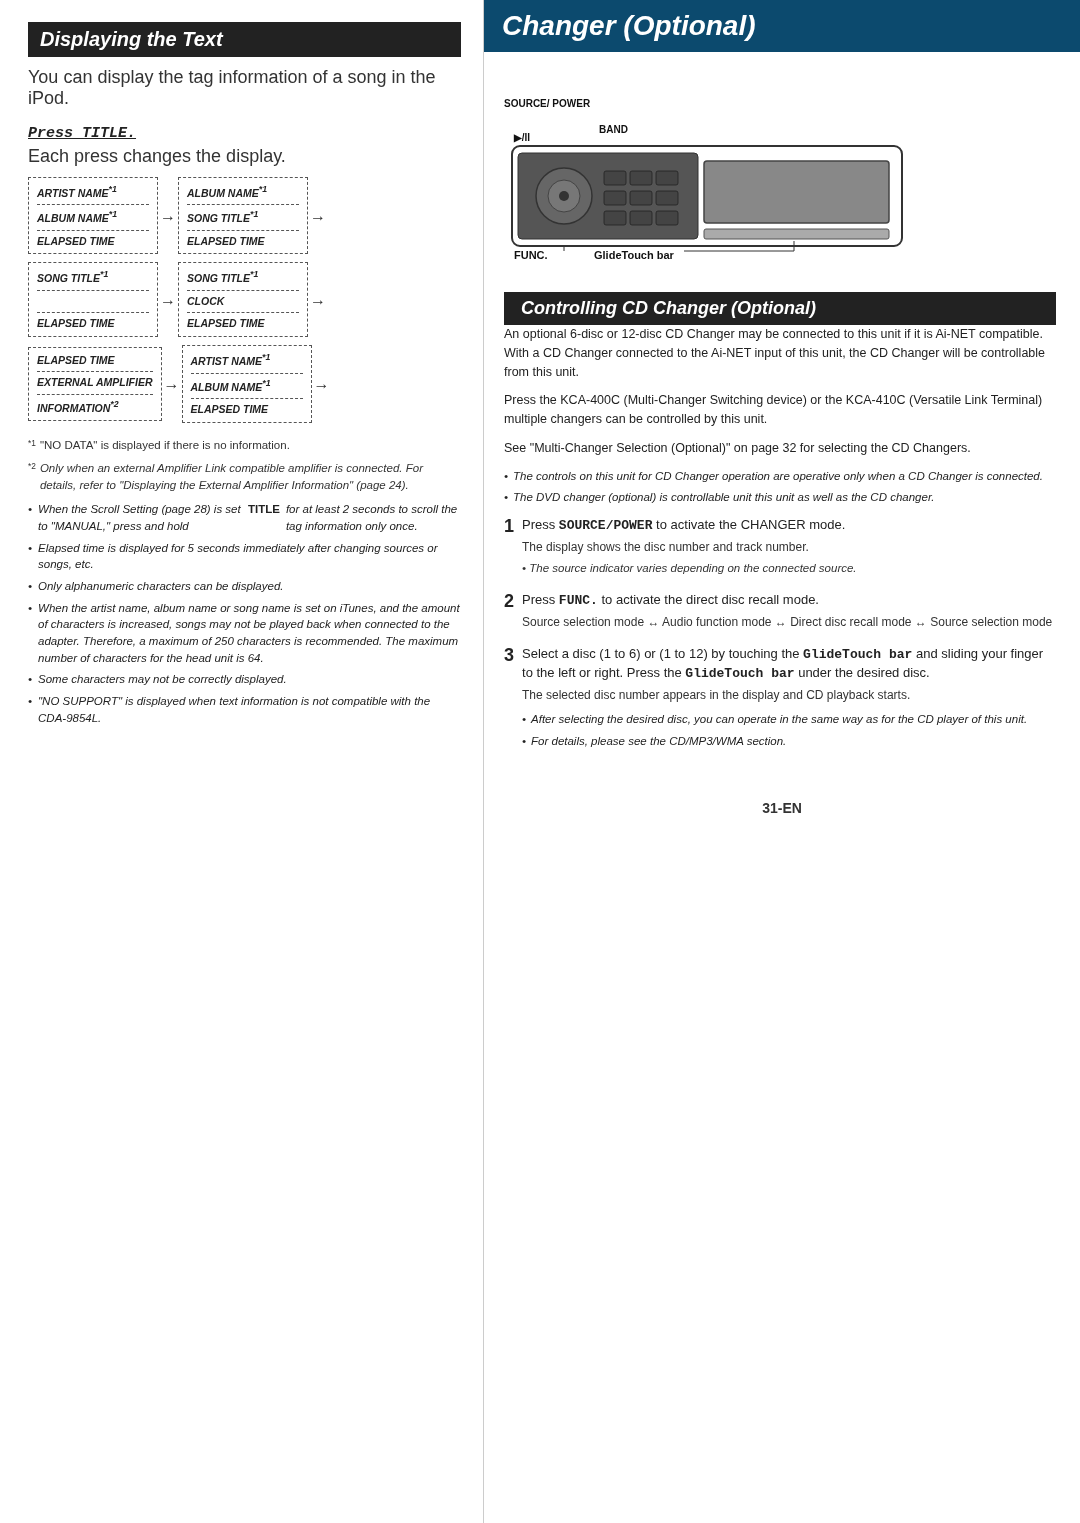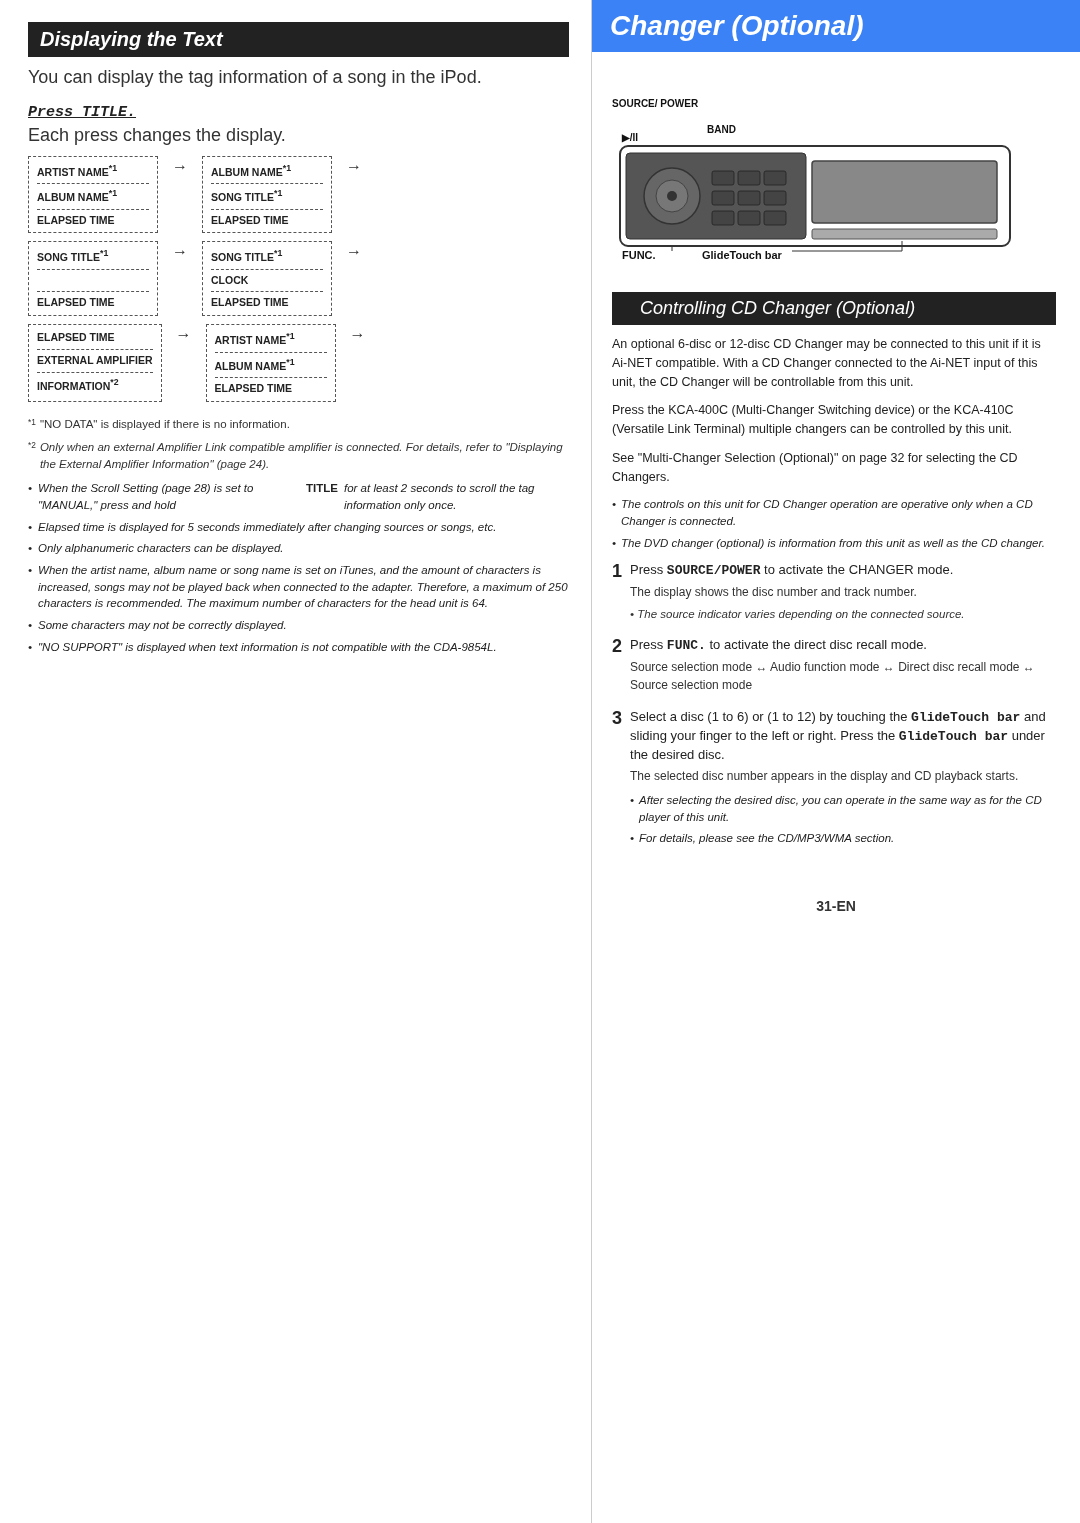--- a/index.html
+++ b/index.html
@@ -15,21 +15,21 @@
     }
 
     
     .page-body {
       display: flex;
       flex: 1;
     }
 
     
     .left-col {
-      width: 592px;
+      width: 484px;
       padding: 22px 22px 22px 28px;
       border-right: 1px solid #ccc;
     }
 
     
     .right-col {
       flex: 1;
       padding: 0;
     }
 
@@ -41,23 +41,23 @@
       font-weight: bold;
       padding: 6px 12px;
       margin-bottom: 10px;
       font-style: italic;
     }
 
     .section-header-right {
       background: #222;
       color: #fff;
       font-size: 18px;
-      font-weight: normal;
-      padding: 6px 28px;
-      margin-bottom: 10px;
+      font-weight: bold;
+      padding: 6px 17px;
+      margin-bottom: 0;
       font-style: italic;
     }
 
     .sub-header {
       font-size: 15px;
       font-weight: bold;
       margin-bottom: 4px;
       margin-top: 14px;
     }
 
@@ -77,21 +77,23 @@
     
     .display-sequence {
       display: flex;
       flex-direction: column;
       gap: 8px;
       margin-bottom: 14px;
     }
 
     .display-row {
       display: flex;
-      gap: 14px;
+      align-items: center;
+      gap: 2px;
+      font-style: italic;
     }
 
     .display-box {
       border: 1px dashed #555;
       padding: 4px 8px;
       min-width: 130px;
       font-size: 10.5px;
       font-weight: bold;
       line-height: 1.6;
       text-align: left;
@@ -240,21 +242,21 @@
     .page-footer {
       padding: 10px 28px;
       text-align: center;
       font-size: 14px;
       font-weight: bold;
       color: #333;
     }
 
     
     .right-header-bar {
-      background: #3b82f6;
+      background: #0c4a6e;
       color: #fff;
       font-size: 28px;
       font-weight: bold;
       font-style: italic;
       padding: 10px 18px;
       margin-bottom: 14px;
     }
 
     .source-label {
       font-size: 10px;
@@ -433,21 +435,21 @@
 
       <p class="intro-para">An optional 6-disc or 12-disc CD Changer may be connected to this unit if it is Ai-NET compatible. With a CD Changer connected to the Ai-NET input of this unit, the CD Changer will be controllable from this unit.</p>
       <p class="intro-para">Press the KCA-400C (Multi-Changer Switching device) or the KCA-410C (Versatile Link Terminal) multiple changers can be controlled by this unit.</p>
       <p class="intro-para">See "Multi-Changer Selection (Optional)" on page 32 for selecting the CD Changers.</p>
 
       <ul class="right-bullet-list">
         <li>
             <em>The controls on this unit for CD Changer operation are operative only when a CD Changer is connected.</em>
           </li>
         <li>
-            <em>The DVD changer (optional) is information from this unit as well as the CD changer.</em>
+            <em>The DVD changer (optional) is controllable unit this unit as well as the CD changer.</em>
           </li>
       </ul>
 
       <ol class="step-list">
 
         <li class="step-item">
           <div class="step-num">1</div>
           <div class="step-content">
             <div class="step-title">
               Press <span>SOURCE/POWER</span> to activate the CHANGER mode.

